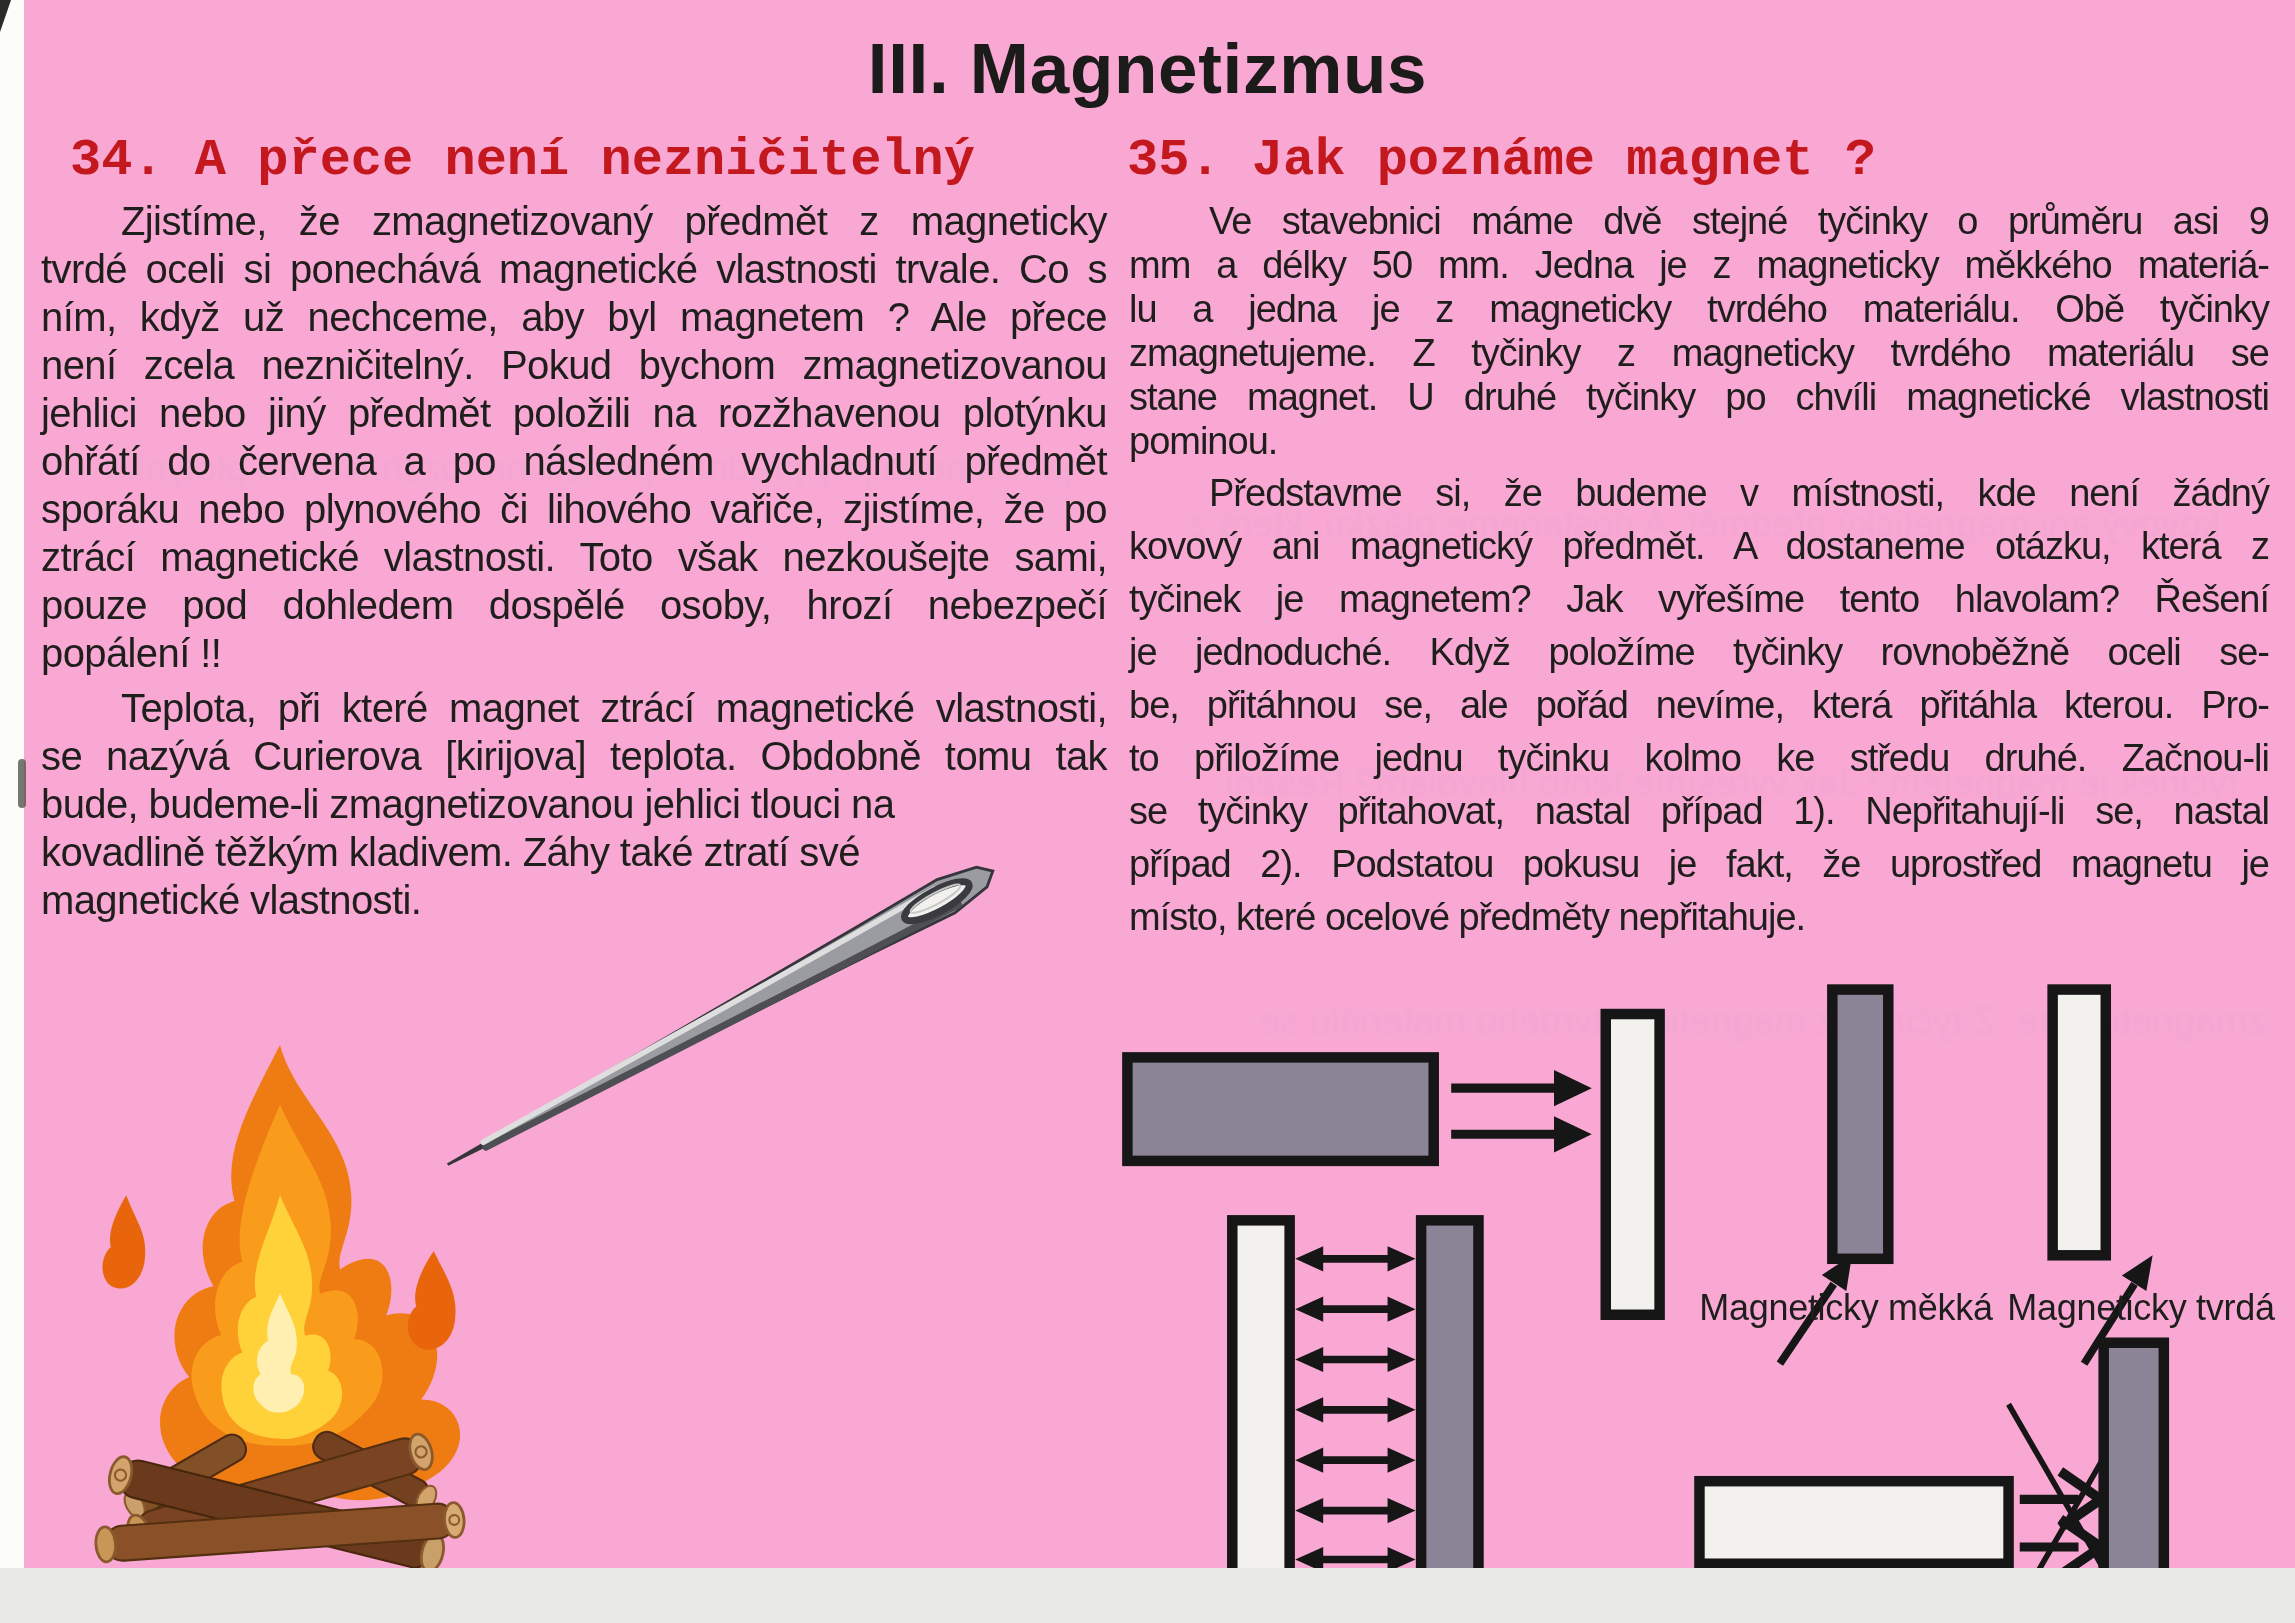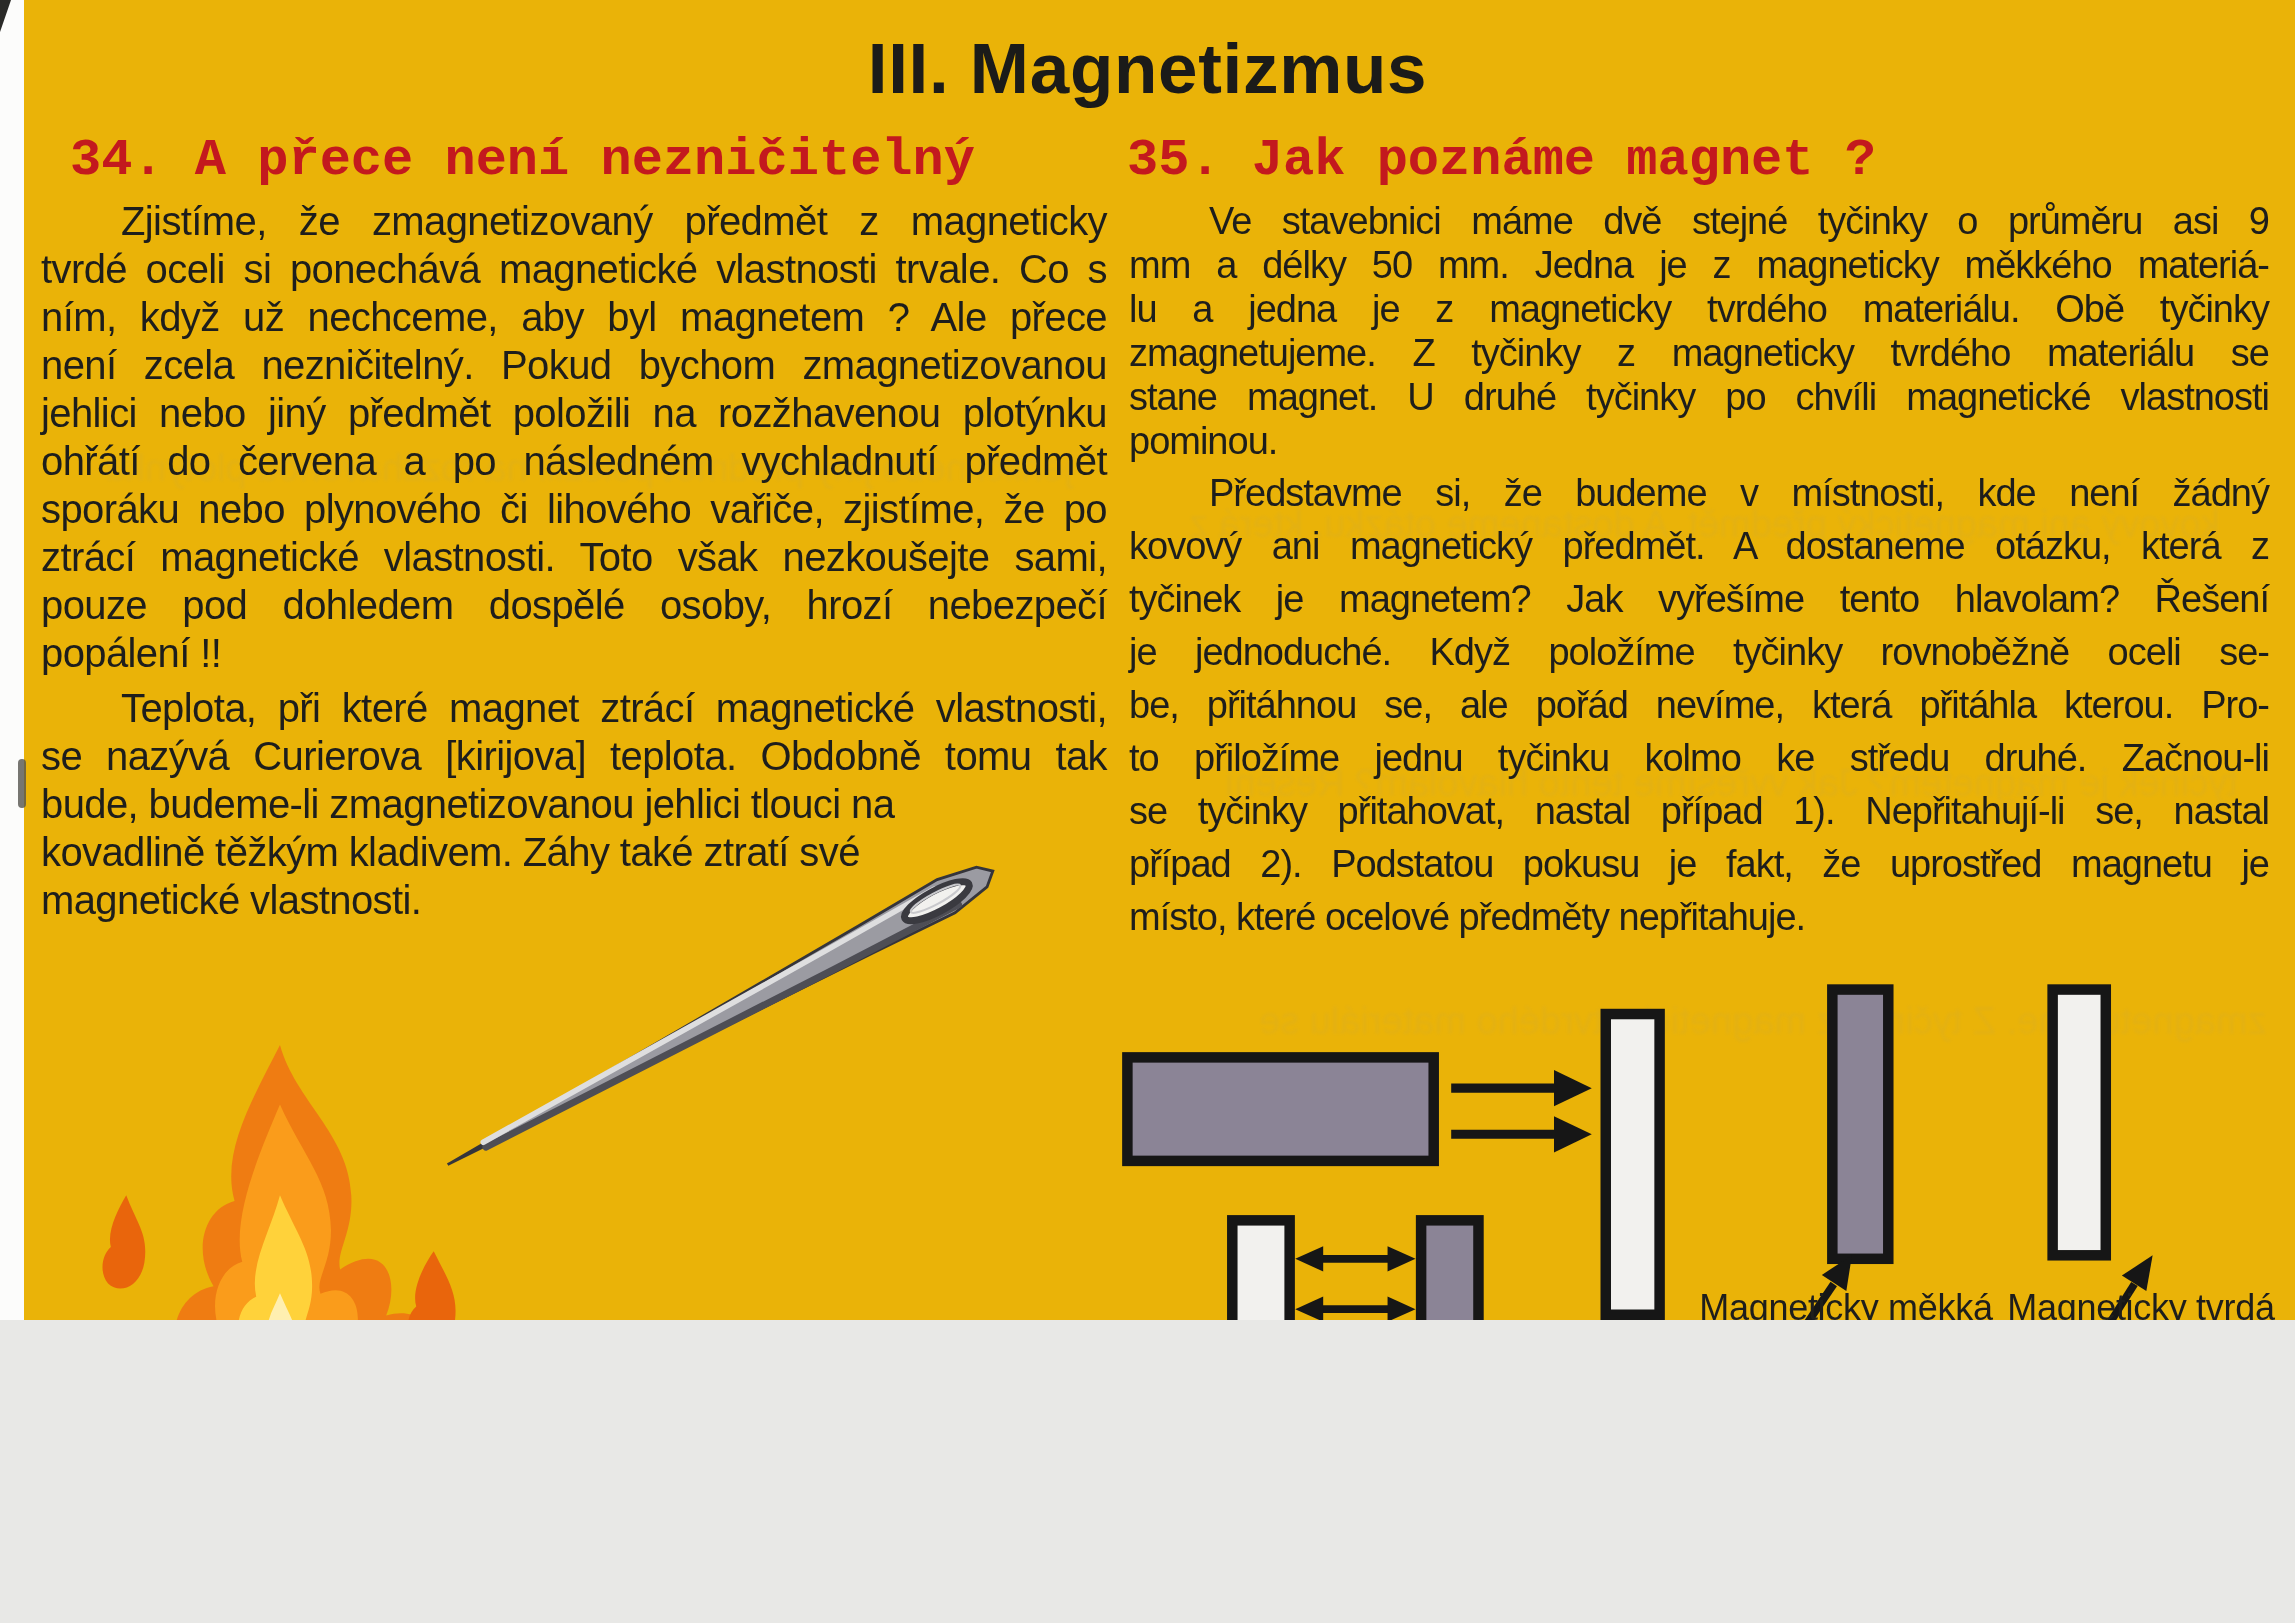--- a/index.html
+++ b/index.html
@@ -1,19 +1,19 @@
 <!DOCTYPE html>
 <html style="font-size:11.2px"><head>
 <meta charset="utf-8">
 <style>
   html,body{margin:0;padding:0;background:#e8e8e6;}
   #page{
     position:relative;
-    width:2295px;height:1320px;
-    background:#eab308;
+    width:2295px;height:1568px;
+    background:#f9a8d4;
     overflow:hidden;
     font-family:"Liberation Sans","DejaVu Sans",sans-serif;
     color:#1e1e1c;
   }
   
   .left-strip{position:absolute;left:0;top:0;width:24px;height:1624px;background:#fcfcfb;}
   .corner-mark{position:absolute;left:0;top:0;width:0;height:0;
     border-left:11.2px solid #2a2a28;border-bottom:32px solid transparent;}
   .edge-speck{position:absolute;left:18px;top:759px;width:8.4px;height:49px;background:#55544f;border-radius:4.2px;opacity:.8;}
 

